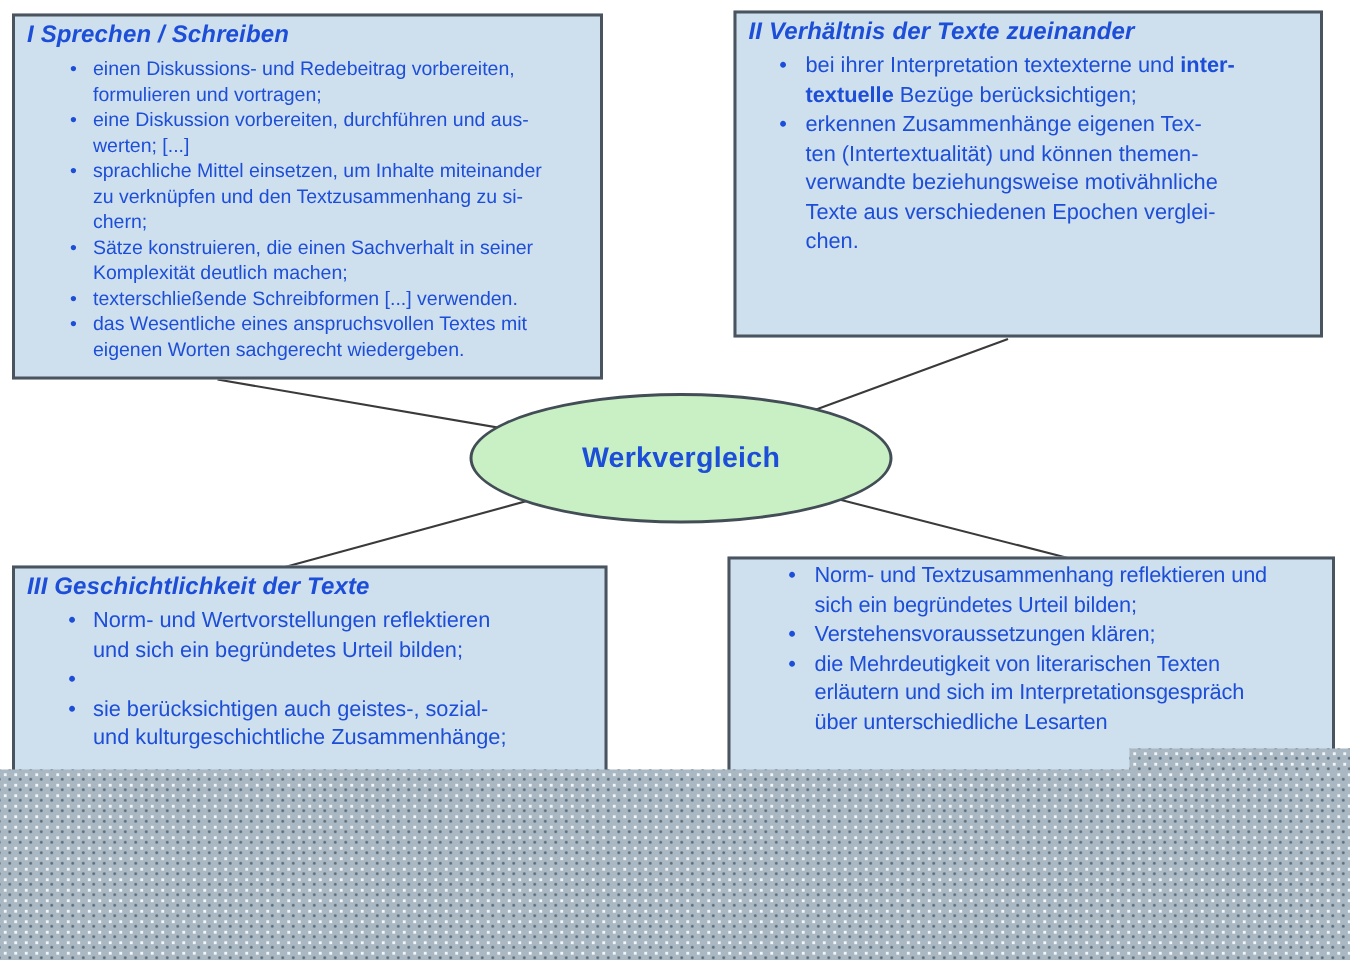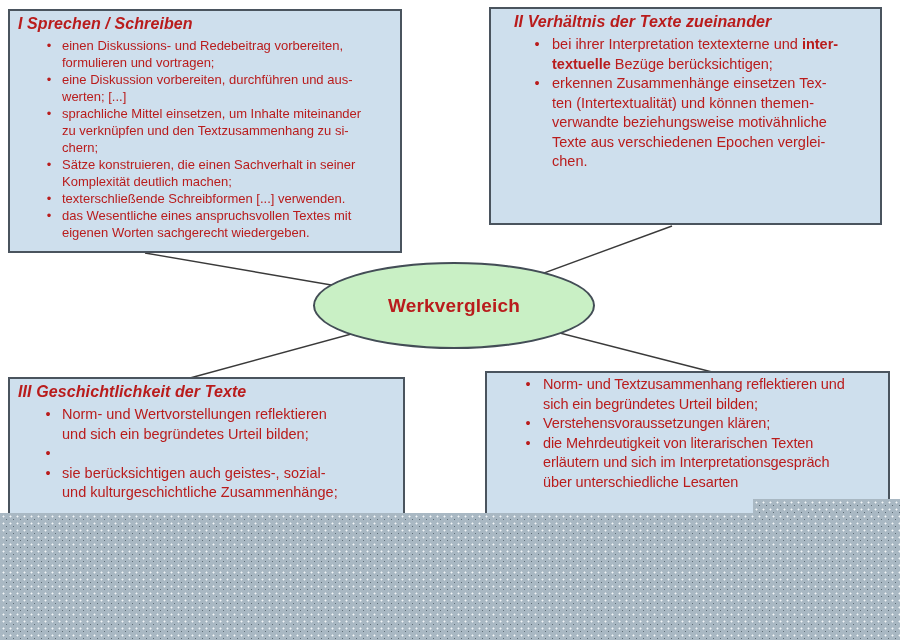--- a/index.html
+++ b/index.html
@@ -3,41 +3,41 @@
 <meta charset="utf-8">
 <style>
   html, body { margin: 0; padding: 0; background: #ffffff; }
   .stage {
     position: relative;
     width: 900px;
     height: 640px;
     background: #ffffff;
     overflow: hidden;
     font-family: "Liberation Sans", sans-serif;
-    color: #b91c1c;
+    color: #1d4ed8;
   }
 
   
   .connectors {
     position: absolute;
     left: 0; top: 0;
     width: 900px; height: 640px;
     z-index: 1;
   }
 
   
   .box {
     position: absolute;
     z-index: 2;
     background: #cedfed;
     border: 2px solid #4a545e;
     box-sizing: border-box;
   }
   .box-0 { left: 8px;   top: 9px;   width: 394px; height: 244px; }
-  .box-1 { left: 489px; top: 7px;   width: 393px; height: 218px; padding-left: 15px; }
+  .box-1 { left: 489px; top: 7px;   width: 393px; height: 218px; }
   .box-2 { left: 8px;   top: 377px; width: 397px; height: 166px; }
   .box-3 { left: 485px; top: 371px; width: 405px; height: 160px; }
 
   .box-title {
     font-size: 16px;
     font-weight: bold;
     font-style: italic;
     padding: 4px 6px 2px 8px;
     letter-spacing: 0.1px;
   }
@@ -159,21 +159,21 @@
         <li>
           <span class="marker">•</span>
           <span class="btext">
             <div>bei ihrer Interpretation textexterne und <b>inter-</b></div>
             <div><b>textuelle</b> Bezüge berücksichtigen;</div>
           </span>
         </li>
         <li>
           <span class="marker">•</span>
           <span class="btext">
-            <div>erkennen Zusammenhänge einsetzen Tex-</div>
+            <div>erkennen Zusammenhänge eigenen Tex-</div>
             <div>ten (Intertextualität) und können themen-</div>
             <div>verwandte beziehungsweise motivähnliche</div>
             <div>Texte aus verschiedenen Epochen verglei-</div>
             <div>chen.</div>
           </span>
         </li>
       </ul>
   </div>
 
   <div class="box box-2">

